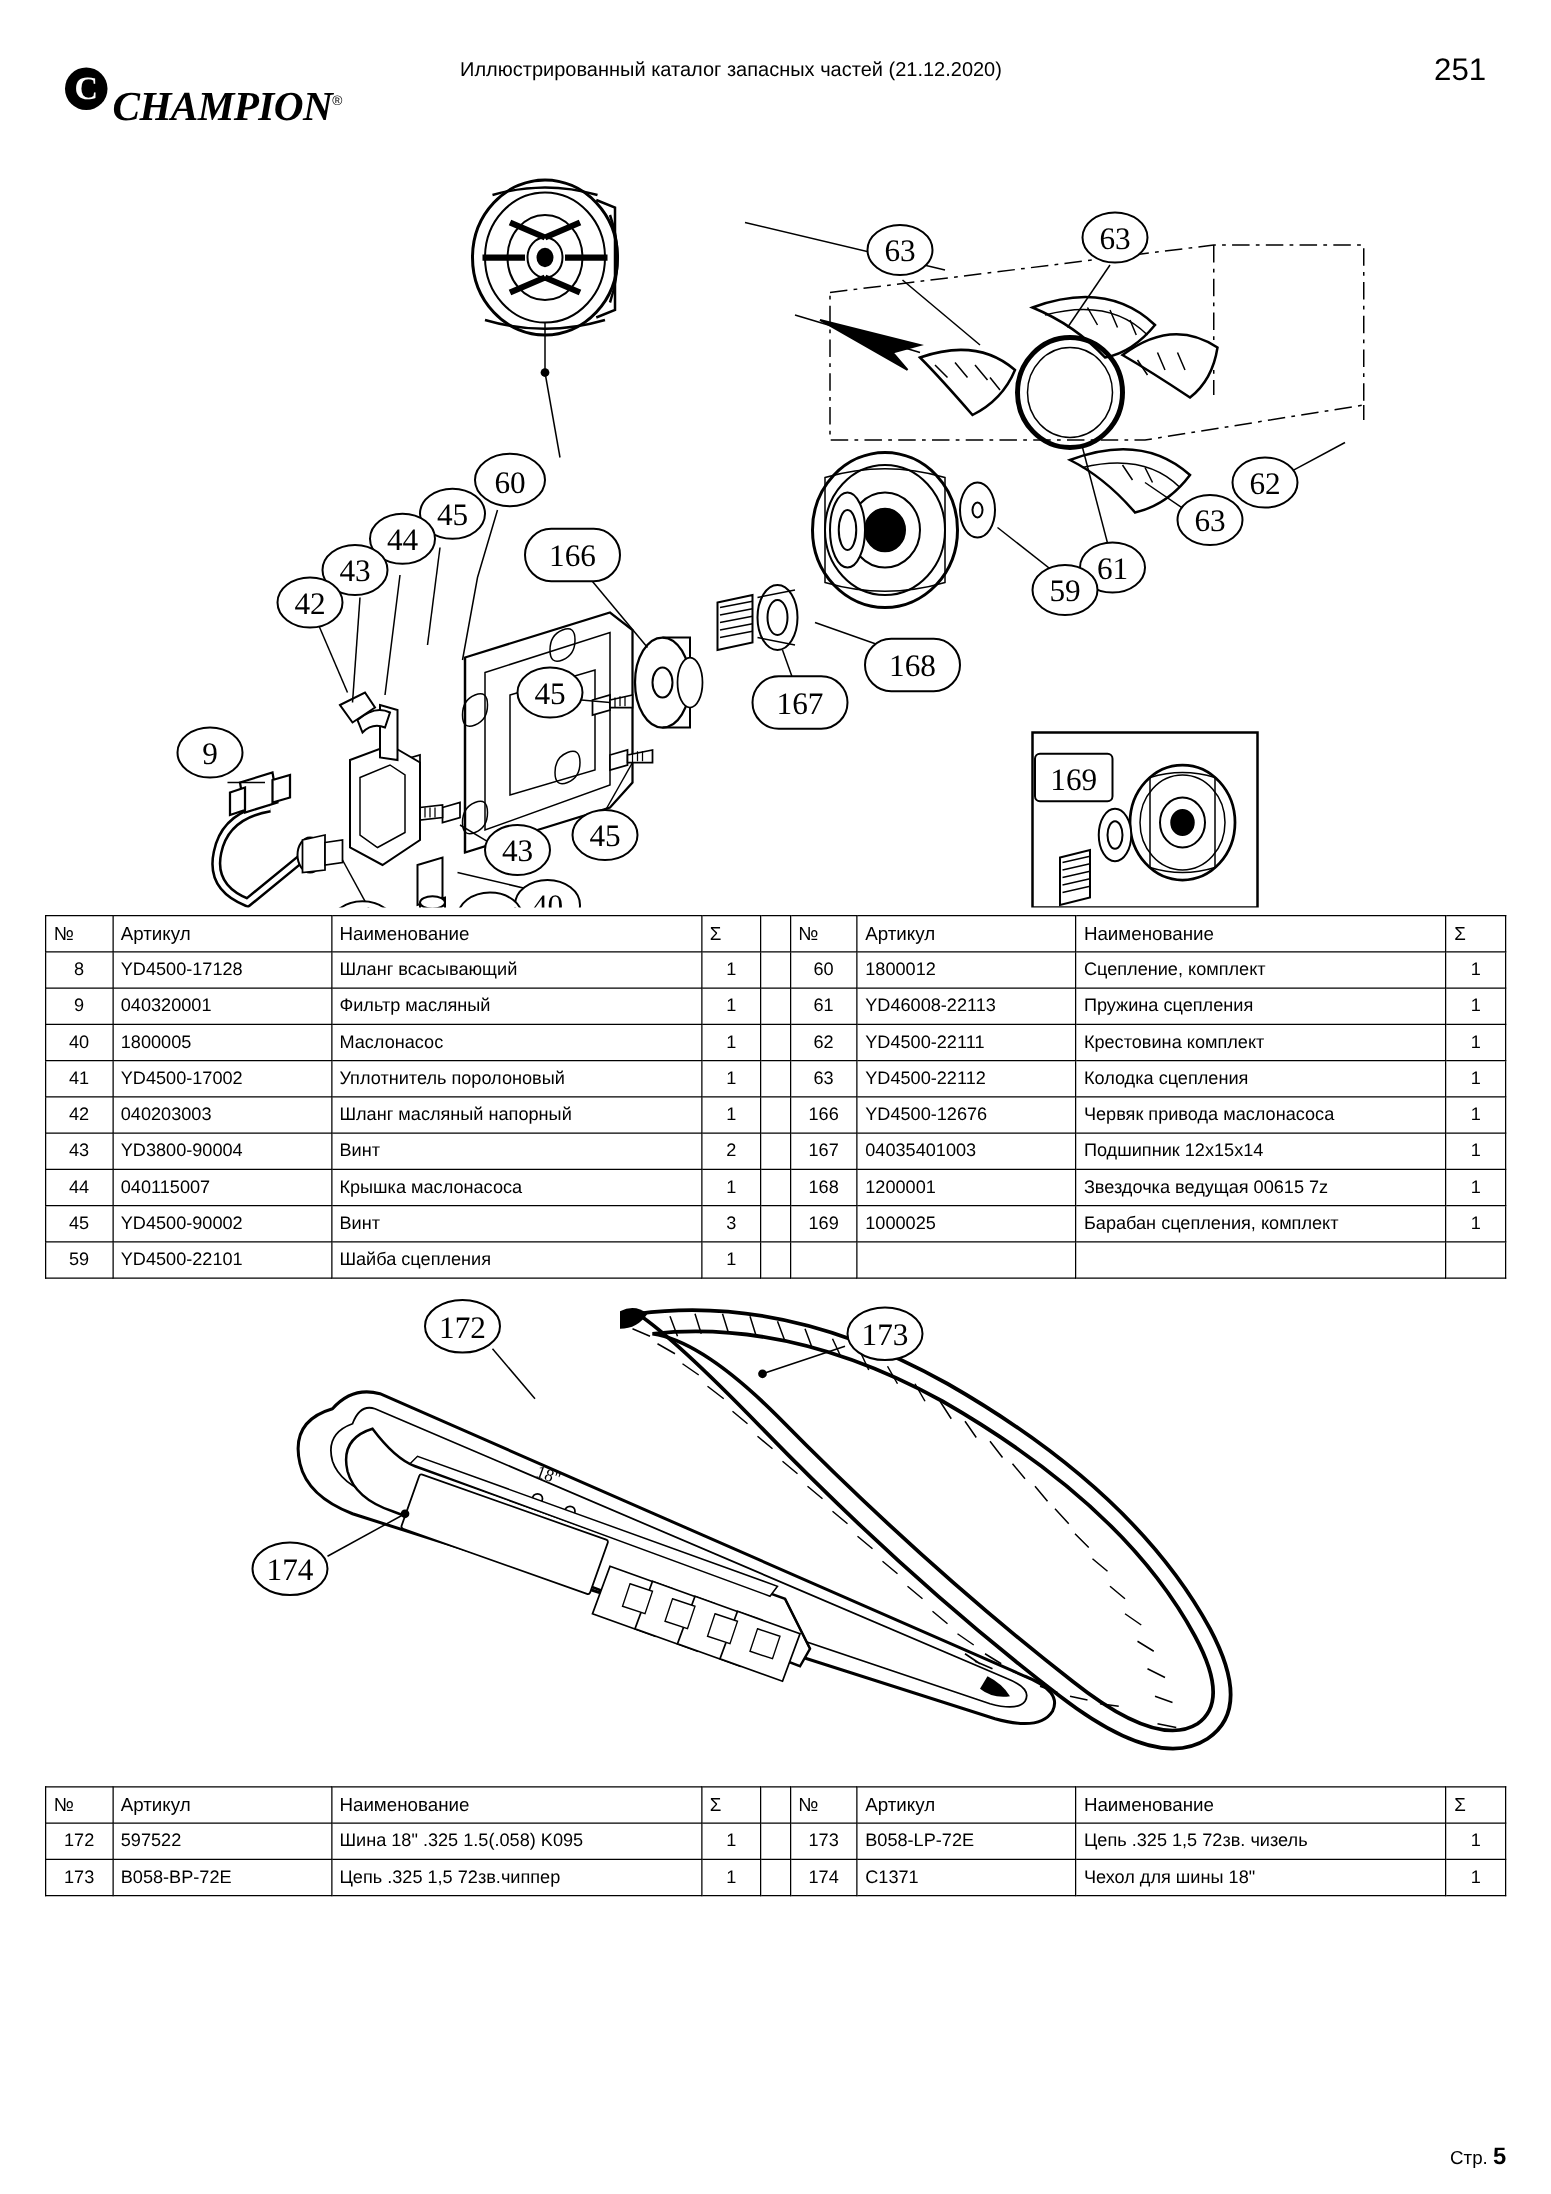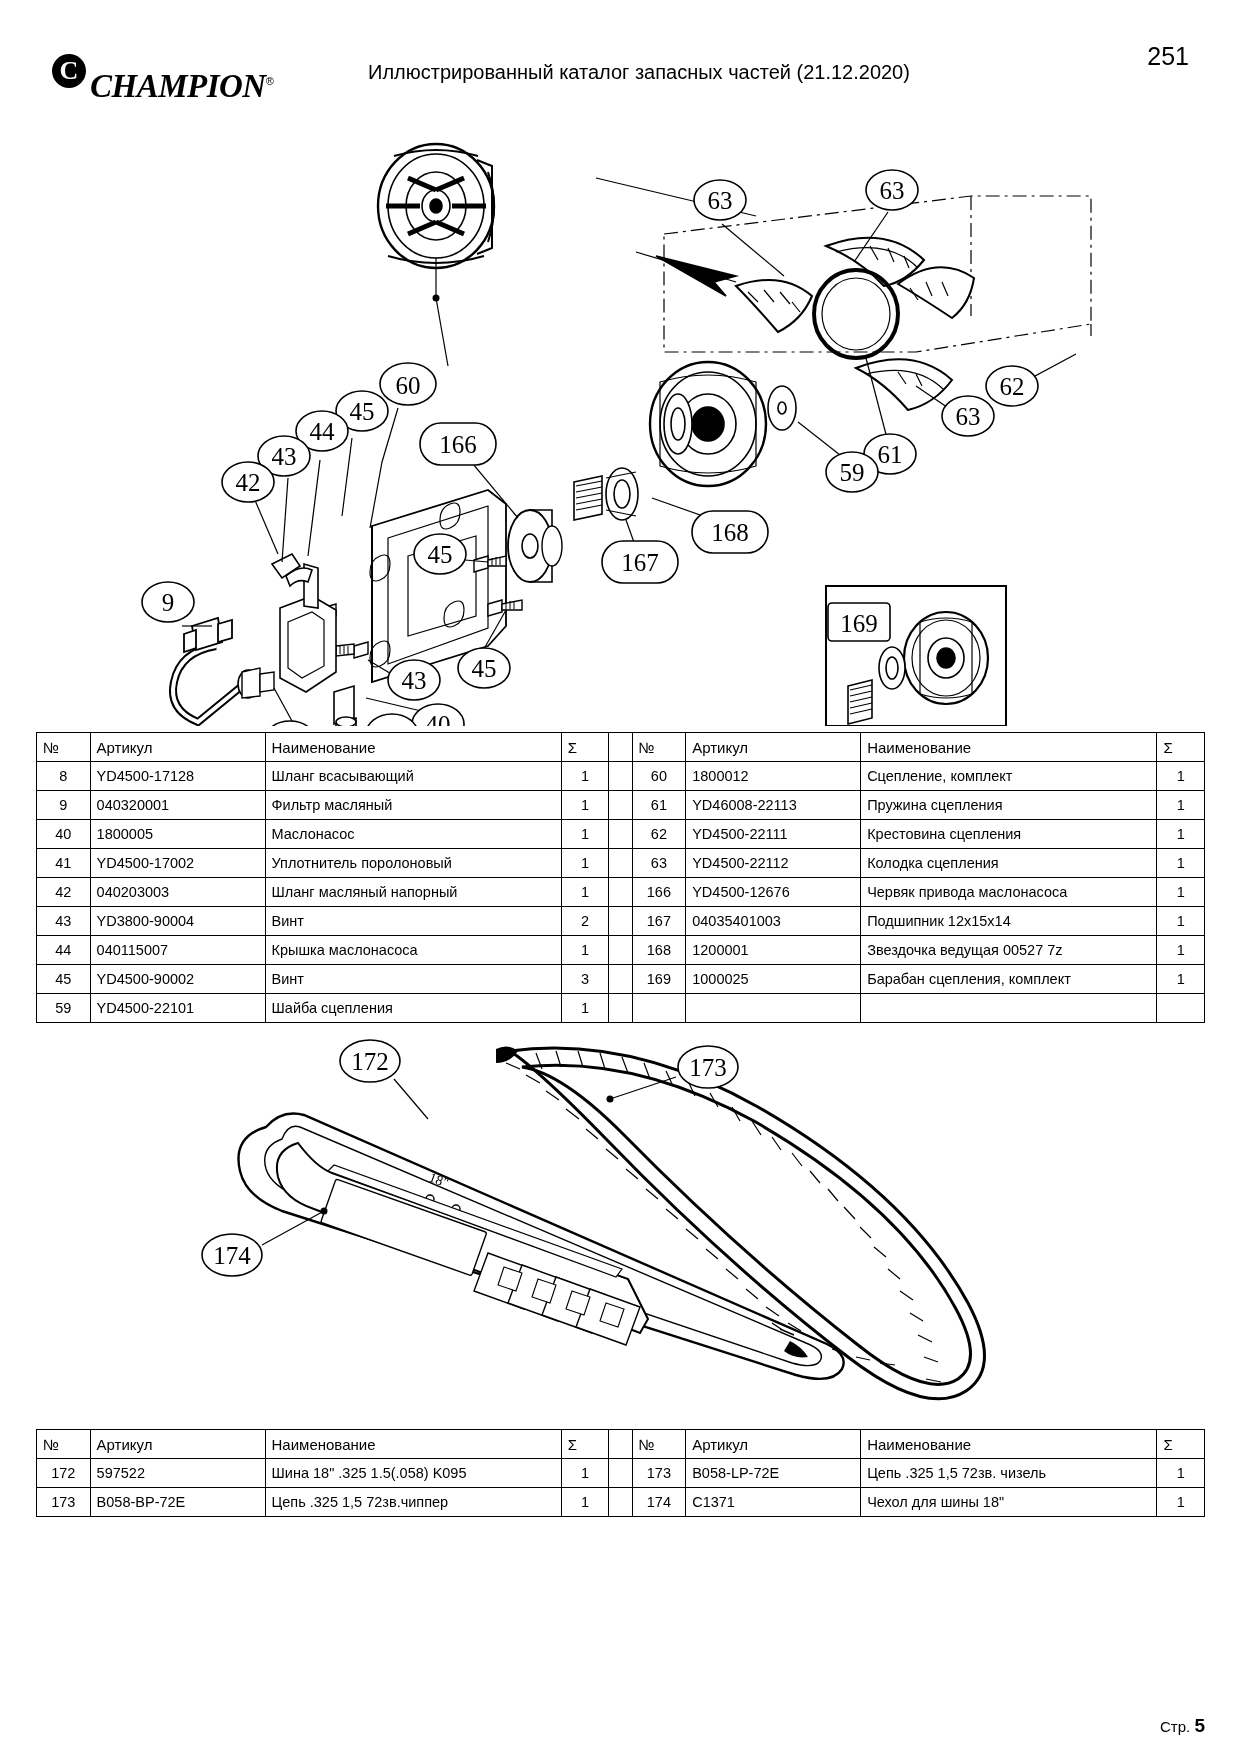--- a/index.html
+++ b/index.html
@@ -61,22 +61,22 @@
   .logo-reg {
     font-family: "Liberation Sans", sans-serif;
     font-size: 11px;
     vertical-align: super;
     font-style: normal;
     font-weight: normal;
   }
   .catalog-title {
     position: absolute;
     left: 332px;
-    top: 33px;
-    font-size: 20px;
+    top: 20px;
+    font-size: 16px;
     text-align: center;
   }
   .page-number-top {
     position: absolute;
     right: 16px;
     top: 14px;
     font-size: 25px;
   }
 
   
@@ -410,21 +410,21 @@
           <td class="c-qty">1</td>
         </tr>
         <tr>
           <td class="c-num">40</td>
           <td class="c-art">1800005</td>
           <td class="c-name">Маслонасос</td>
           <td class="c-qty">1</td>
           <td class="gapcell"></td>
           <td class="c-num">62</td>
           <td class="c-art">YD4500-22111</td>
-          <td class="c-name">Крестовина сцепления</td>
+          <td class="c-name">Крестовина комплект</td>
           <td class="c-qty">1</td>
         </tr>
         <tr>
           <td class="c-num">41</td>
           <td class="c-art">YD4500-17002</td>
           <td class="c-name">Уплотнитель поролоновый</td>
           <td class="c-qty">1</td>
           <td class="gapcell"></td>
           <td class="c-num">63</td>
           <td class="c-art">YD4500-22112</td>
@@ -454,21 +454,21 @@
           <td class="c-qty">1</td>
         </tr>
         <tr>
           <td class="c-num">44</td>
           <td class="c-art">040115007</td>
           <td class="c-name">Крышка маслонасоса</td>
           <td class="c-qty">1</td>
           <td class="gapcell"></td>
           <td class="c-num">168</td>
           <td class="c-art">1200001</td>
-          <td class="c-name">Звездочка ведущая 00527 7z</td>
+          <td class="c-name">Звездочка ведущая 00615 7z</td>
           <td class="c-qty">1</td>
         </tr>
         <tr>
           <td class="c-num">45</td>
           <td class="c-art">YD4500-90002</td>
           <td class="c-name">Винт</td>
           <td class="c-qty">3</td>
           <td class="gapcell"></td>
           <td class="c-num">169</td>
           <td class="c-art">1000025</td>

